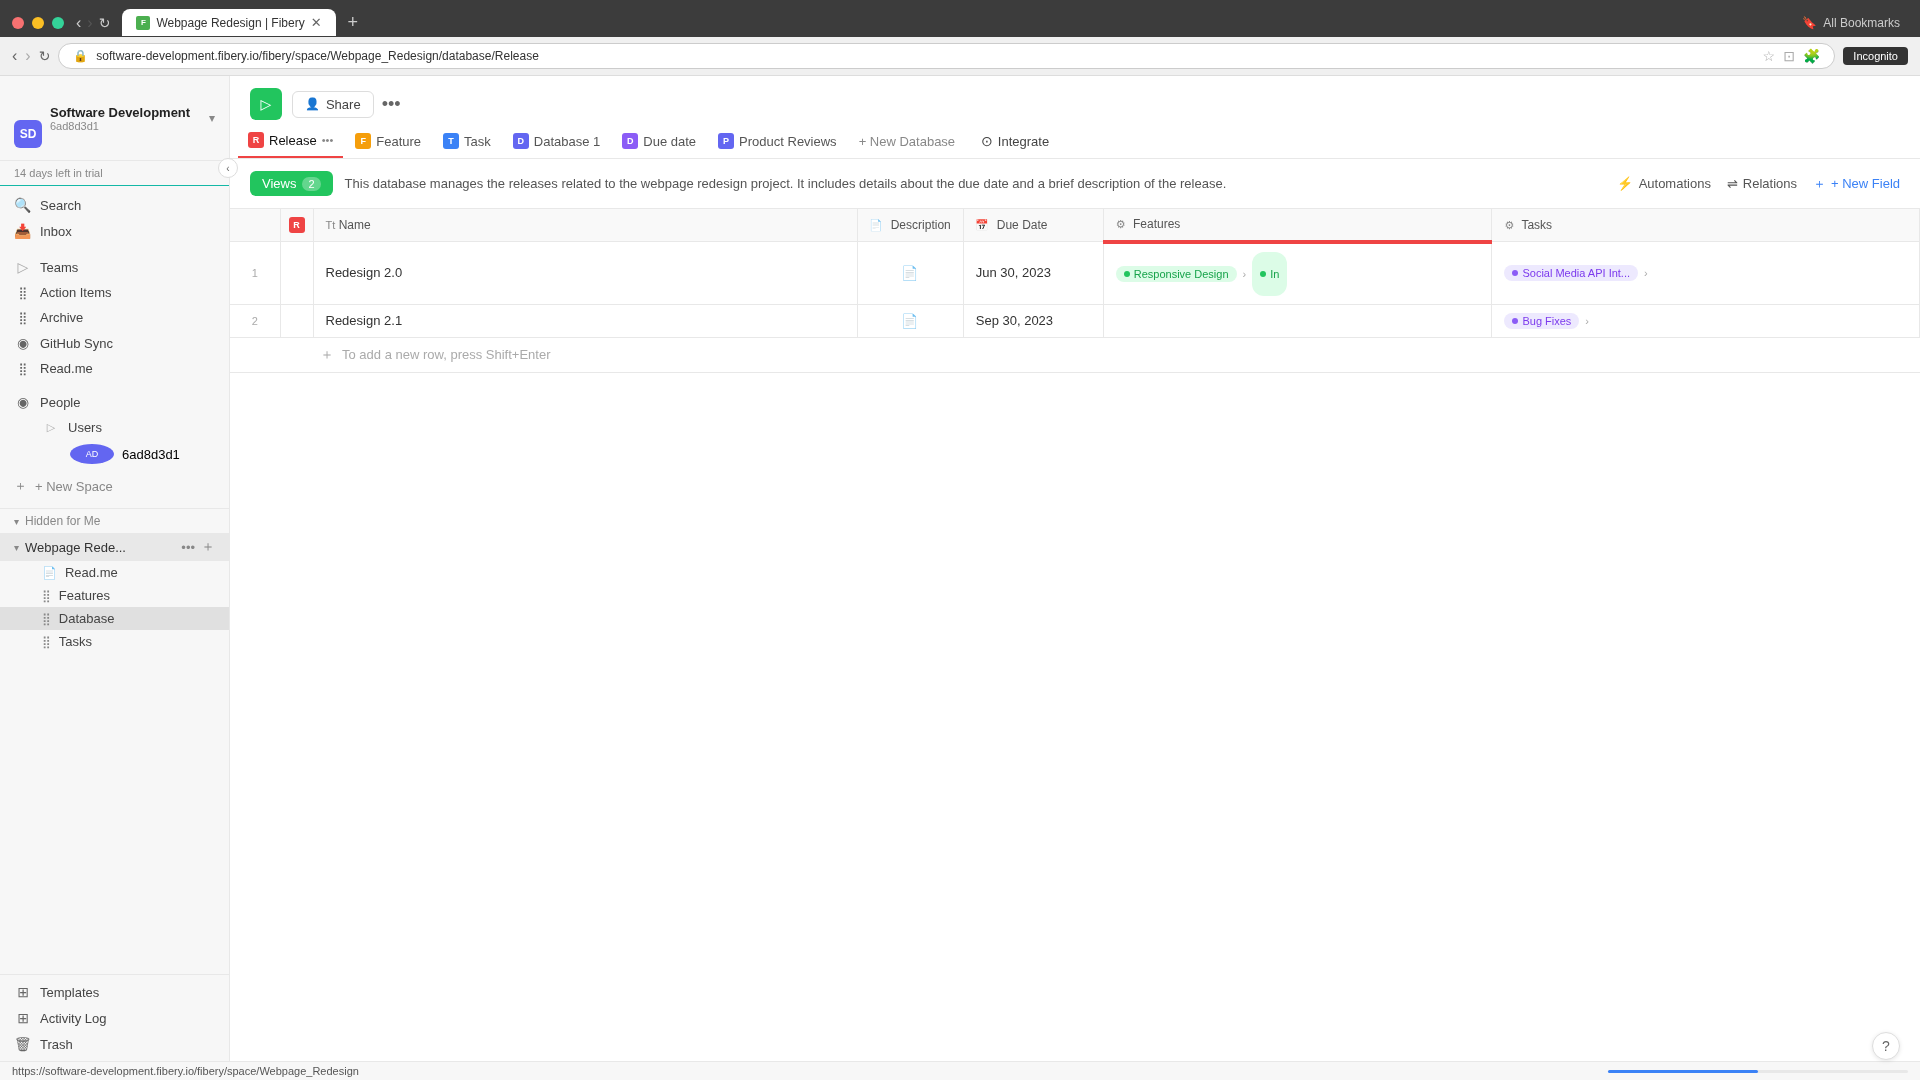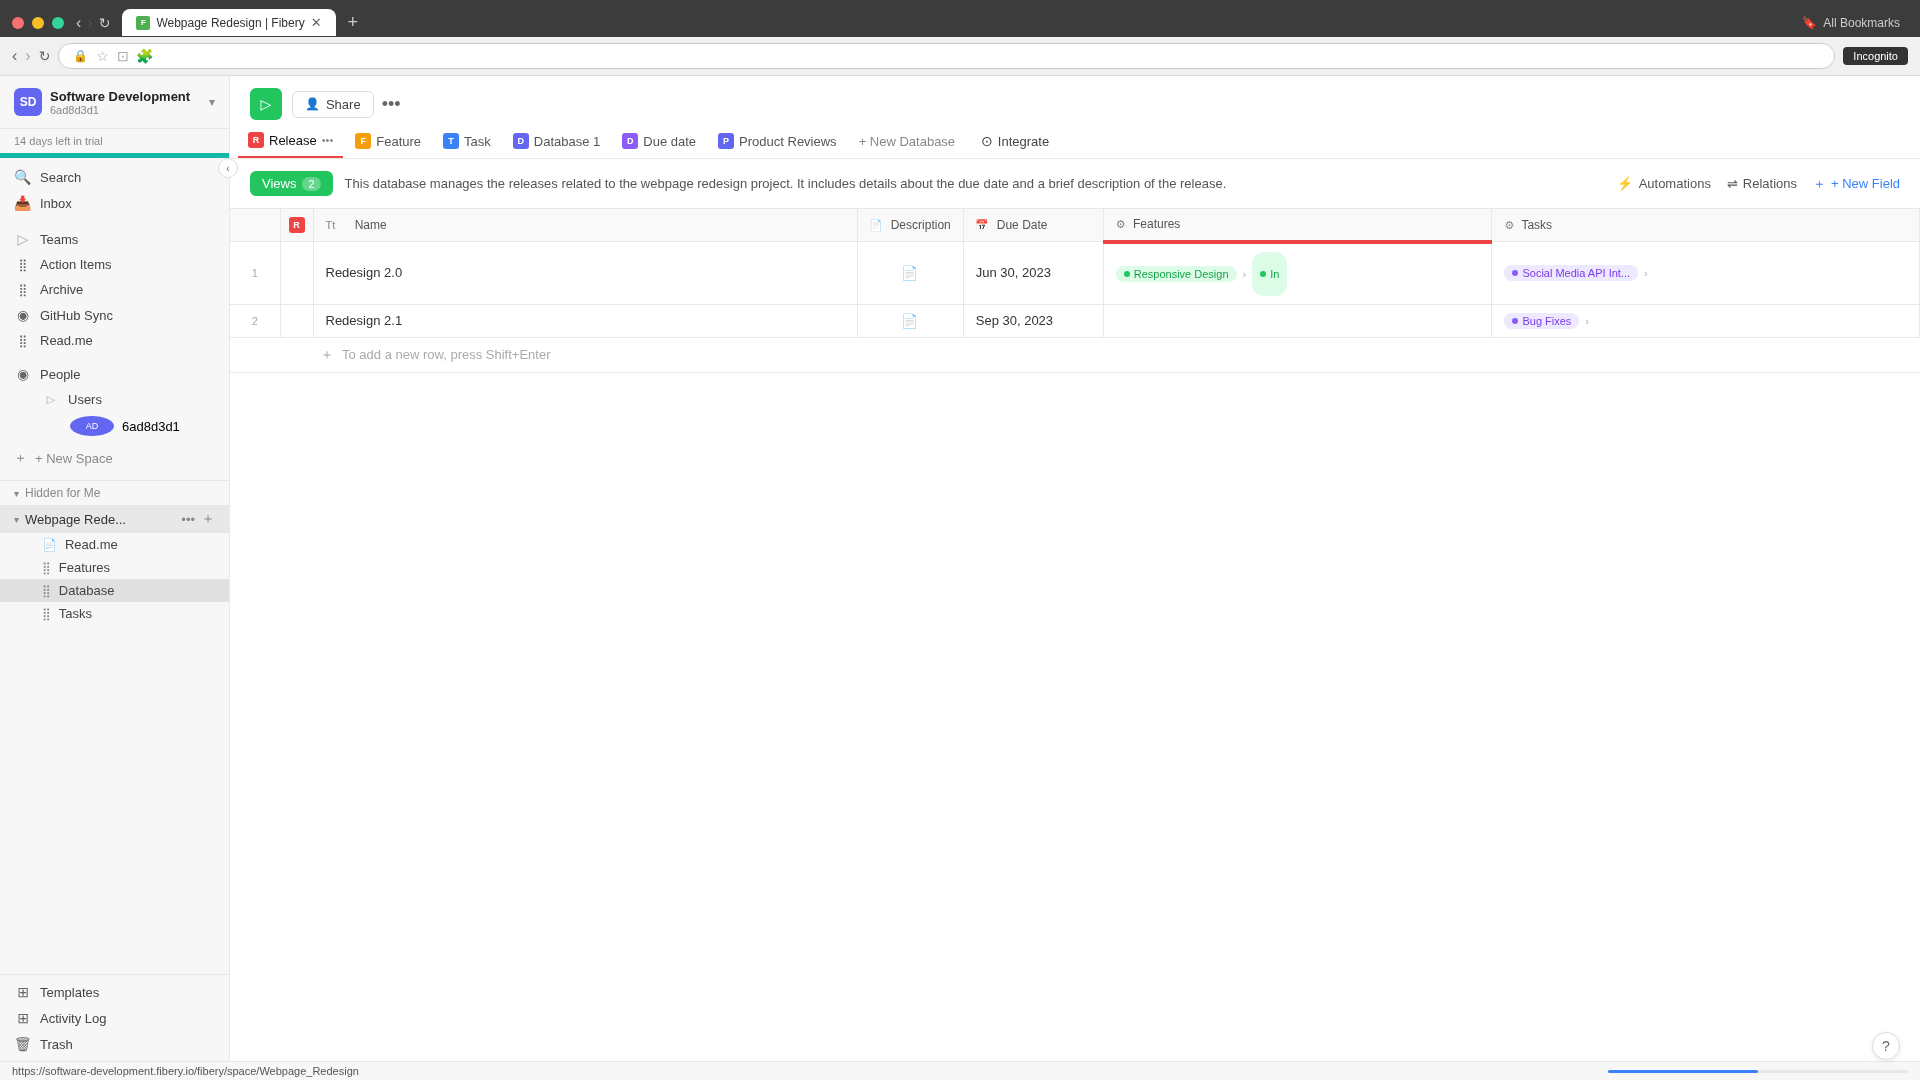--- a/index.html
+++ b/index.html
@@ -4,26 +4,26 @@
   <style>
     * { box-sizing: border-box; margin: 0; padding: 0; }
     body { font-family: -apple-system, BlinkMacSystemFont, 'Segoe UI', sans-serif; font-size: 13px; background: #fff; display: flex; flex-direction: column; height: 100vh; overflow: hidden; }
 
     
     .app { display: flex; flex: 1; overflow: hidden; }
 
     
     .sidebar { width: 230px; background: #f7f7f7; border-right: 1px solid #e8e8e8; display: flex; flex-direction: column; overflow-y: auto; flex-shrink: 0; }
     .sidebar-header { padding: 12px 14px; display: flex; align-items: center; gap: 8px; border-bottom: 1px solid #e8e8e8; }
-    .sidebar-logo { width: 28px; height: 28px; background: #6366f1; border-radius: 6px; display: flex; align-items: center; justify-content: center; color: white; font-size: 12px; font-weight: bold; flex-shrink: 0; }
+    .sidebar-logo { width: 28px; height: 28px; background: #6366f1; border-radius: 6px; display: flex; align-items: center; justify-content: center; color: white; font-size: 12px; font-weight: bold; flex-shrink: 0; margin-top: 32px; }
     .sidebar-workspace { flex: 1; }
     .sidebar-workspace-name { font-weight: 600; font-size: 13px; color: #222; }
     .sidebar-workspace-id { font-size: 11px; color: #888; }
     .sidebar-chevron { color: #888; font-size: 12px; }
-    .trial-notice { padding: 6px 14px; font-size: 11px; color: #888; border-bottom: 5px solid #14b8a6; }
+    .trial-notice { padding: 6px 14px; font-size: 11px; color: #888; border-bottom: 1px solid #14b8a6; }
     .sidebar-nav { padding: 6px 0; }
     .sidebar-item { display: flex; align-items: center; gap: 8px; padding: 5px 14px; cursor: pointer; border-radius: 0; color: #444; font-size: 13px; }
     .sidebar-item .s-icon { width: 18px; text-align: center; font-size: 14px; color: #666; flex-shrink: 0; }
     .sidebar-item .s-label { flex: 1; }
     .sidebar-new-space { display: flex; align-items: center; gap: 8px; padding: 5px 14px; cursor: pointer; color: #888; font-size: 13px; }
     .hidden-section-header { display: flex; align-items: center; gap: 6px; padding: 5px 14px; cursor: pointer; color: #888; font-size: 12px; }
     .webpage-redesign-item { background: #e8e8e8; display: flex; align-items: center; gap: 6px; padding: 5px 14px 5px 14px; cursor: pointer; color: #333; font-size: 13px; }
     .webpage-redesign-item .more-btn { margin-left: auto; color: #888; }
     .sub-pages { padding-left: 0; }
     .sub-page-item { display: flex; align-items: center; gap: 8px; padding: 4px 14px 4px 42px; cursor: pointer; color: #444; font-size: 13px; }
@@ -69,20 +69,21 @@
     <span>All Bookmarks</span>
   </div>
 </div>
 
 <div style="background:#f0f0f0;display:flex;align-items:center;padding:6px 12px;gap:8px;border-bottom:1px solid #ddd;">
   <button style="background:none;border:none;color:#666;font-size:16px;cursor:pointer;">‹</button>
   <button style="background:none;border:none;color:#aaa;font-size:16px;cursor:pointer;">›</button>
   <button style="background:none;border:none;color:#666;font-size:14px;cursor:pointer;">↻</button>
   <div style="flex:1;background:#fff;border:1px solid #ccc;border-radius:20px;padding:4px 14px;font-size:12px;color:#333;display:flex;align-items:center;gap:8px;">
     <span style="color:#666;font-size:12px;">🔒</span>
+    <span style="flex:1;">software-development.fibery.io/fibery/space/Webpage_Redesign/database/Release</span>
     <span style="color:#aaa;font-size:14px;">☆</span>
     <span style="color:#aaa;font-size:14px;">⊡</span>
     <span style="color:#aaa;font-size:14px;">🧩</span>
   </div>
   <span style="background:#333;color:#fff;padding:3px 10px;border-radius:4px;font-size:11px;">Incognito</span>
 </div>
 
 <div class="app">
 
   <div class="sidebar">
@@ -285,21 +286,21 @@
       </div>
 
       <table class="db-table" style="width:100%;border-collapse:collapse;font-size:13px;">
         <thead>
           <tr>
             <th style="background:#f9f9f9;padding:8px 12px;border-bottom:1px solid #e8e8e8;border-right:1px solid #e8e8e8;width:50px;"></th>
             <th style="background:#f9f9f9;padding:8px 8px;border-bottom:1px solid #e8e8e8;border-right:1px solid #e8e8e8;width:28px;">
               <span style="display:inline-flex;align-items:center;justify-content:center;width:16px;height:16px;background:#ef4444;color:white;border-radius:3px;font-size:9px;font-weight:bold;">R</span>
             </th>
             <th style="background:#f9f9f9;padding:8px 12px;border-bottom:1px solid #e8e8e8;border-right:1px solid #e8e8e8;color:#555;font-weight:500;font-size:12px;min-width:280px;">
-              <span style="font-size:11px;color:#888;margin-right:16px;">Tt</span>
+              <span style="font-size:11px;color:#888;margin-right:0;">Tt</span>
               <span>Name</span>
             </th>
             <th style="background:#f9f9f9;padding:8px 12px;border-bottom:1px solid #e8e8e8;border-right:1px solid #e8e8e8;color:#555;font-weight:500;font-size:12px;width:80px;">
               <span style="font-size:11px;color:#888;margin-right:4px;">📄</span>
               <span>Description</span>
             </th>
             <th style="background:#f9f9f9;padding:8px 12px;border-bottom:1px solid #e8e8e8;border-right:1px solid #e8e8e8;color:#555;font-weight:500;font-size:12px;width:140px;">
               <span style="font-size:11px;color:#888;margin-right:4px;">📅</span>
               <span>Due Date</span>
             </th>

